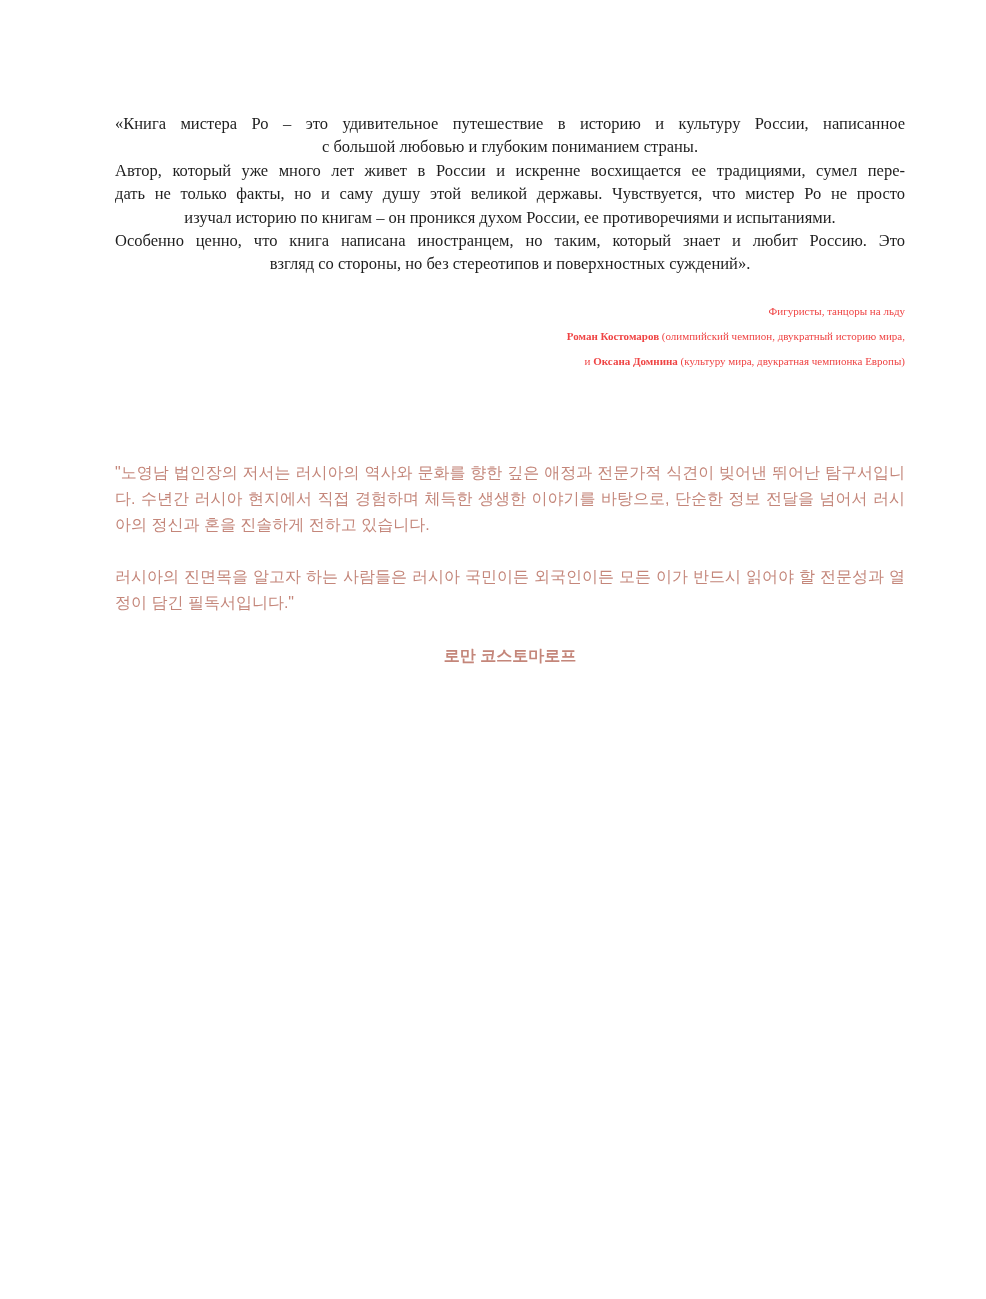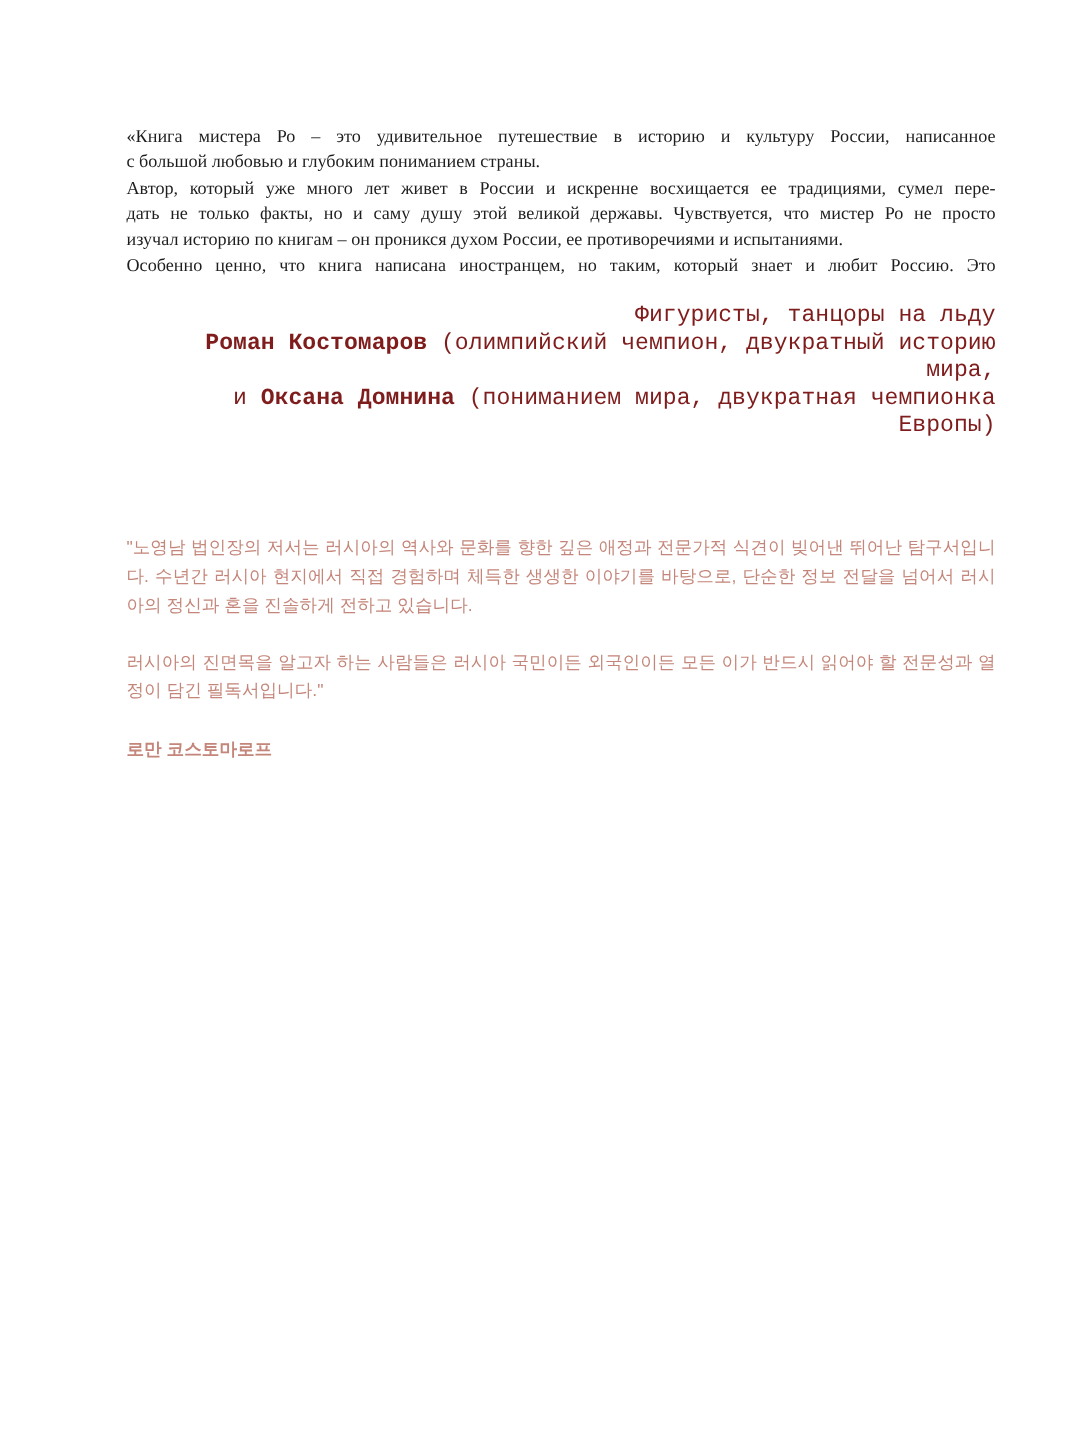--- a/index.html
+++ b/index.html
@@ -23,78 +23,79 @@
 
   
   .ru-quote {
     padding-top: 112px;
     color: #1e1e1e;
     font-size: 16.5px;
     line-height: 23.4px;
     font-family: "Liberation Serif", serif;
   }
   .ru-line {
-    text-align: left;
+    text-align: center;
     white-space: normal;
   }
   .ru-line.just {
     text-align: justify;
     text-align-last: justify;
   }
   .ru-attribution {
     margin-top: 23px;
-    color: #7f1d1d;
-    font-size: 21px;
+    color: #ef4444;
+    font-size: 11px;
     line-height: 25px;
     text-align: right;
-    font-family: Liberation Mono, monospace;
+    font-family: Liberation Serif, serif;
   }
   .ru-attribution .bold { font-weight: bold; }
 
   
   .ko-review {
     margin-top: 86px;
     color: #c4867a;
     font-family: "Liberation Sans", sans-serif;
     font-size: 16px;
     line-height: 26px;
   }
   .ko-review p {
     margin: 0 0 26px 0;
     text-align: justify;
   }
   .ko-attribution {
     margin-top: 24px;
-    text-align: left;
+    text-align: center;
     font-size: 16px;
     line-height: 27px;
     color: #c4867a;
     font-family: "Liberation Sans", sans-serif;
   }
   .ko-attribution .bold { font-weight: bold; }
 </style>
 </head>
 <body>
 
 <div class="page">
   <div class="content">
 
     <div class="ru-quote">
       <div class="ru-line just">«Книга мистера Ро – это удивительное путешествие в историю и культуру России, написанное</div>
       <div class="ru-line">с большой любовью и глубоким пониманием страны.</div>
       <div class="ru-line just">Автор, который уже много лет живет в России и искренне восхищается ее традициями, сумел пере-</div>
       <div class="ru-line just">дать не только факты, но и саму душу этой великой державы. Чувствуется, что мистер Ро не просто</div>
       <div class="ru-line">изучал историю по книгам – он проникся духом России, ее противоречиями и испытаниями.</div>
       <div class="ru-line just">Особенно ценно, что книга написана иностранцем, но таким, который знает и любит Россию. Это</div>
+      <div class="ru-line">взгляд со стороны, но без стереотипов и поверхностных суждений».</div>
     </div>
 
     <div class="ru-attribution">
       <div>Фигуристы, танцоры на льду</div>
       <div><span class="bold">Роман Костомаров</span><span> (олимпийский чемпион, двукратный историю мира,</span></div>
-      <div><span>и </span><span class="bold">Оксана Домнина</span><span> (пониманием мира, двукратная чемпионка Европы)</span></div>
+      <div><span>и </span><span class="bold">Оксана Домнина</span><span> (культуру мира, двукратная чемпионка Европы)</span></div>
     </div>
 
     <div class="ko-review">
       <p>"노영남 법인장의 저서는 러시아의 역사와 문화를 향한 깊은 애정과 전문가적 식견이 빚어낸 뛰어난 탐구서입니다. 수년간 러시아 현지에서 직접 경험하며 체득한 생생한 이야기를 바탕으로, 단순한 정보 전달을 넘어서 러시아의 정신과 혼을 진솔하게 전하고 있습니다.</p>
       <p>러시아의 진면목을 알고자 하는 사람들은 러시아 국민이든 외국인이든 모든 이가 반드시 읽어야 할 전문성과 열정이 담긴 필독서입니다."</p>
     </div>
 
     <div class="ko-attribution">
       <div class="bold">로만 코스토마로프</div>
     </div>

